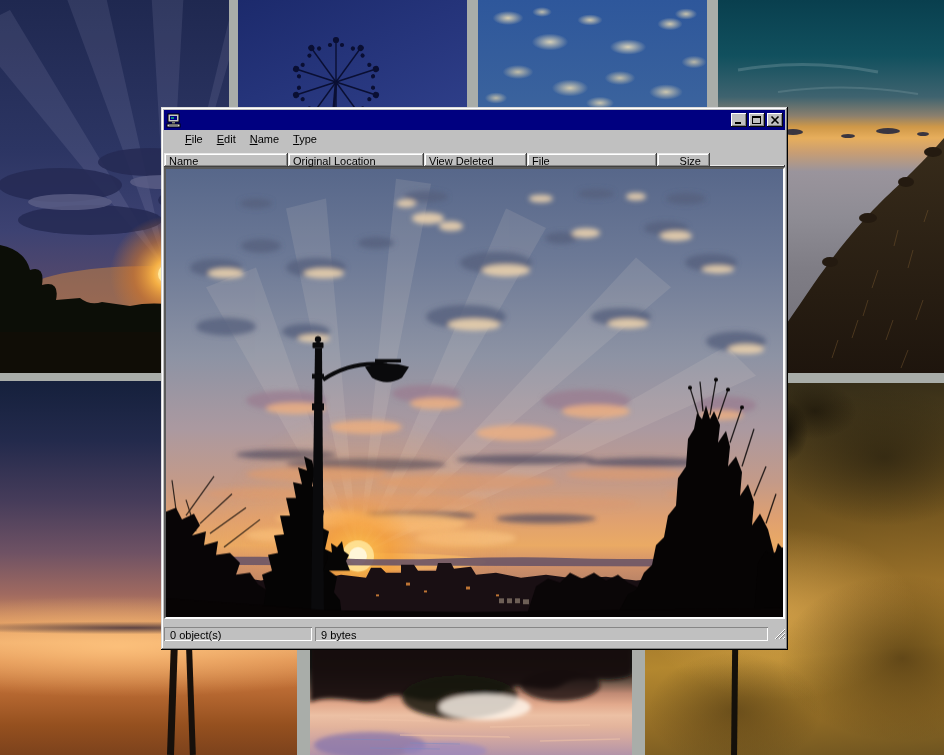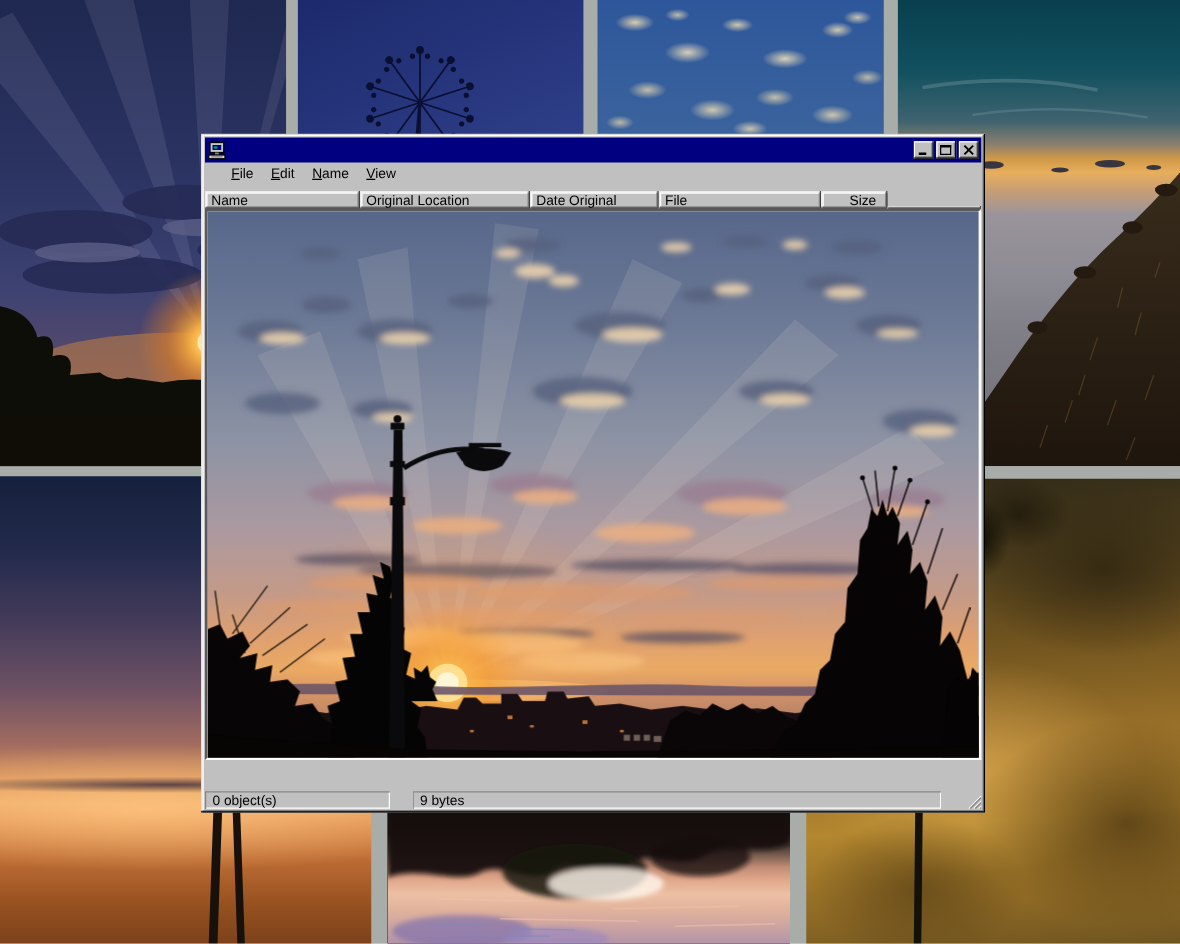--- a/index.html
+++ b/index.html
@@ -77,22 +77,22 @@
   .menu-item::first-letter{text-decoration:underline;}
   .headers{height:18px;display:flex;flex:0 0 auto;align-items:flex-end;}
   .hcell{box-sizing:border-box;background:#c0c0c0;font-size:11px;color:#000;
     padding:2px 4px 0 5px;overflow:hidden;white-space:nowrap;
     box-shadow: inset -1px -1px 0 #404040, inset 1px 1px 0 #e8e8e8,
                 inset -2px -2px 0 #868686, inset 2px 2px 0 #fff;}
   .hcell.size{text-align:right;padding-right:9px;}
   .content{flex:1;position:relative;overflow:hidden;
     border:2px solid;border-color:#5a5a5a #fdfdfd #fdfdfd #5a5a5a;}
   .content svg{position:absolute;left:0;top:0;width:100%;height:100%;}
-  .statusbar{height:20px;flex:0 0 auto;display:flex;align-items:flex-end;
-    gap:18px;padding-top:19px;}
+  .statusbar{height:20px;flex:0 0 auto;display:flex;align-items:flex-start;
+    gap:3px;padding-top:8px;}
   .spanel{box-sizing:border-box;font-size:11px;color:#000;padding:2px 3px 0 6px;
     box-shadow: inset 1px 1px 0 #868686, inset -1px -1px 0 #fff;}
   .spanel.p1{width:148px;}
   .spanel.p2{flex:1;}
   .grip{width:14px;display:flex;align-items:flex-end;justify-content:flex-end;}
 </style>
 </head>
 <body>
 
 <div class="desktop">
@@ -341,27 +341,27 @@
             <line x1="11.5" y1="3.5" x2="4.5" y2="10.5" stroke="#000" stroke-width="1.6"></line>
           </svg>
         </div>
       </div>
     </div>
 
     <div class="menubar">
       <span class="menu-item">File</span>
       <span class="menu-item">Edit</span>
       <span class="menu-item">Name</span>
-      <span class="menu-item">View</span>
+      <span class="menu-item">Type</span>
     </div>
 
     <div class="headers">
       <div class="hcell" style="width:124px">Name</div>
       <div class="hcell" style="width:136px">Original Location</div>
-      <div class="hcell" style="width:103px">Date Original</div>
+      <div class="hcell" style="width:103px">View Deleted</div>
       <div class="hcell" style="width:130px">File</div>
       <div class="hcell size" style="width:53px">Size</div>
       <div class="hcell" style="flex:1"></div>
     </div>
 
     <div class="content">
       <svg viewBox="0 0 617 455" preserveAspectRatio="none">
         <defs>
           <linearGradient id="sky" x1="0" y1="0" x2="0" y2="1">
             <stop offset="0" stop-color="#57678a"></stop>

